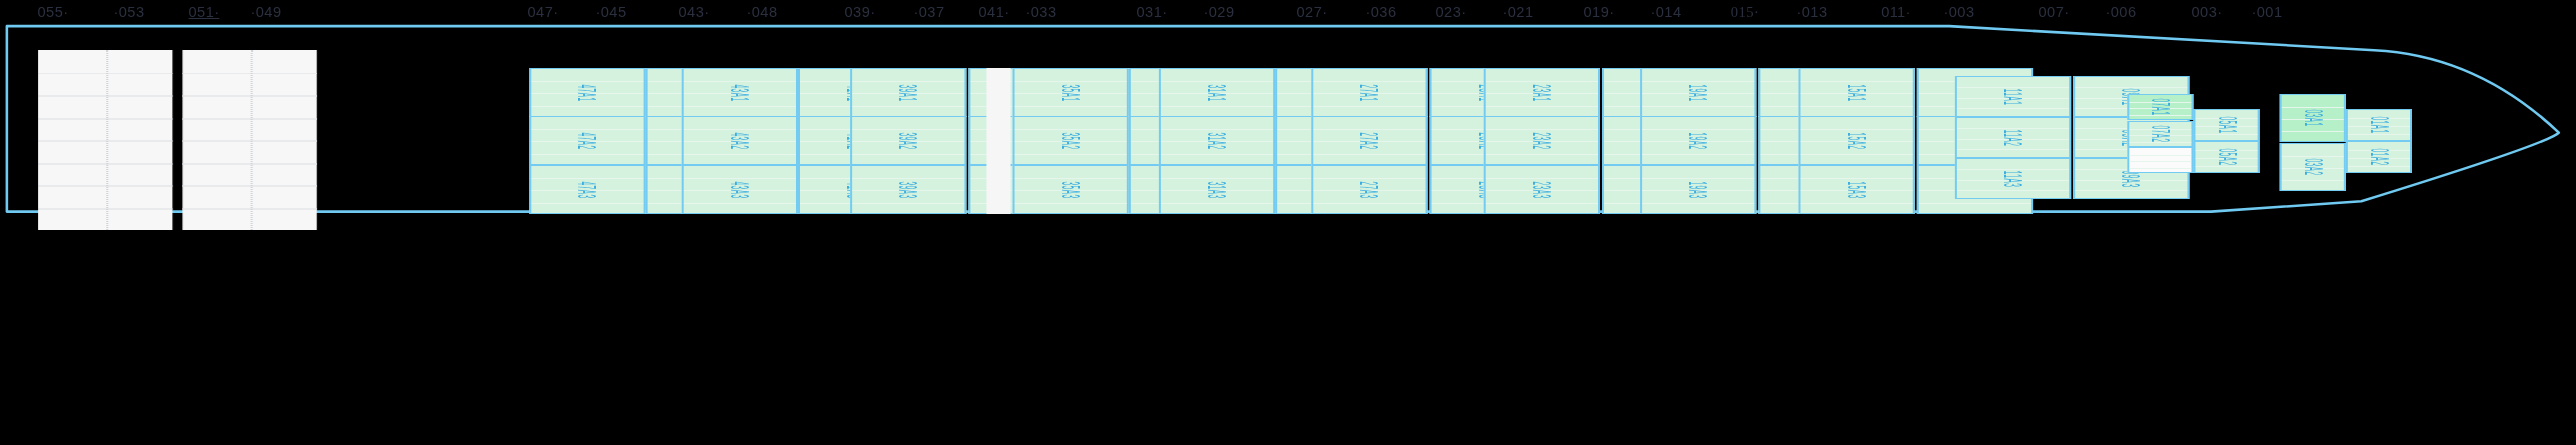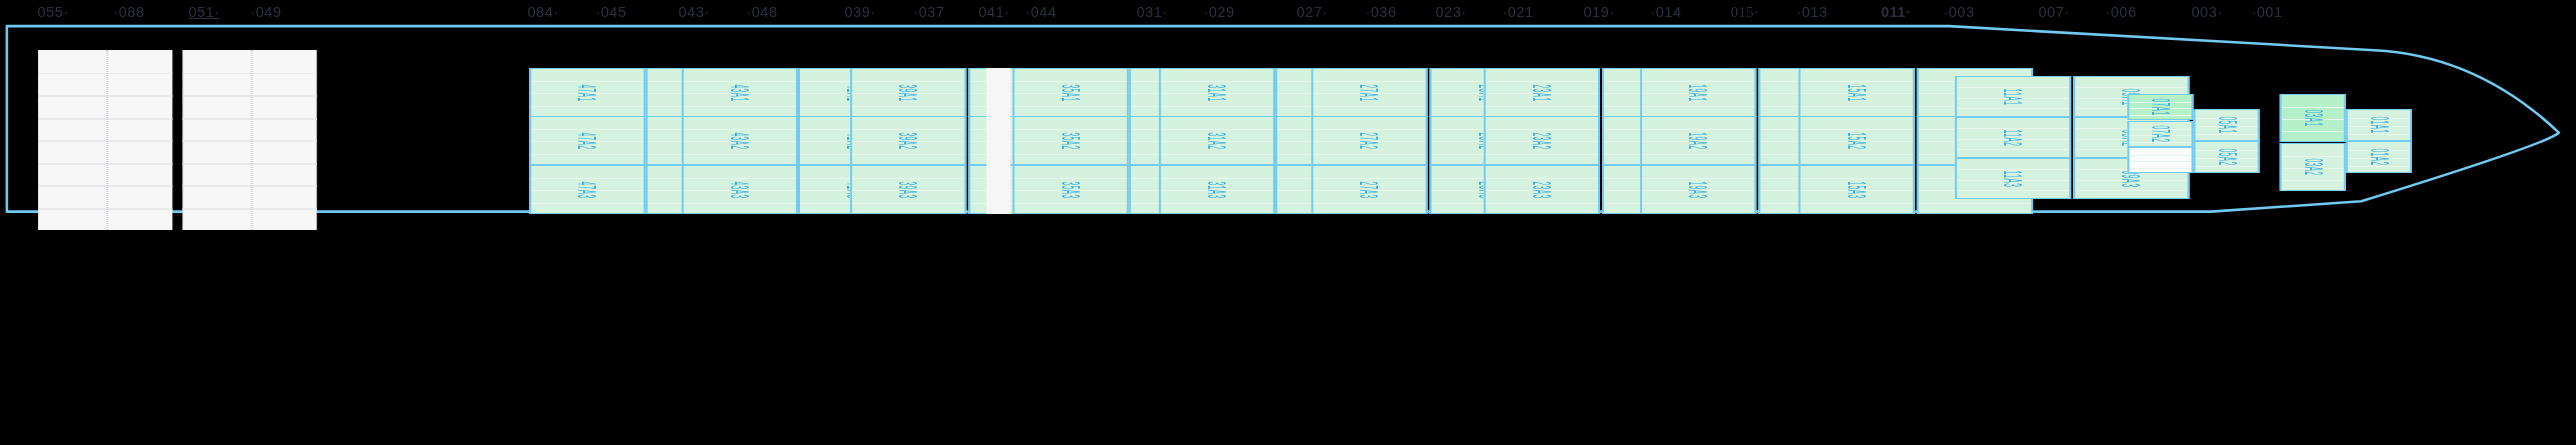--- a/index.html
+++ b/index.html
@@ -32,42 +32,42 @@
   .whiteblock .wmid{position:absolute;top:0;bottom:0;left:50%;width:0;
                     border-left:1.7px dotted #cfd2d6;}
 </style>
 </head>
 <body>
 
 <div id="stage">
 
   <div id="bay-ruler">
       <div class="bay-tick" style="left: 53px;">055·</div>
-      <div class="bay-tick" style="left: 129px;">·088</div>
+      <div class="bay-tick" style="left: 129px;">·053</div>
       <div class="bay-tick" style="left: 204px; text-decoration: underline;">051·</div>
       <div class="bay-tick" style="left: 266px;">·049</div>
-      <div class="bay-tick" style="left: 543px;">084·</div>
+      <div class="bay-tick" style="left: 543px;">047·</div>
       <div class="bay-tick" style="left: 611px;">·045</div>
       <div class="bay-tick" style="left: 694px;">043·</div>
       <div class="bay-tick" style="left: 762px;">·048</div>
       <div class="bay-tick" style="left: 860px;">039·</div>
       <div class="bay-tick" style="left: 929px;">·037</div>
       <div class="bay-tick" style="left: 994px;">041·</div>
-      <div class="bay-tick" style="left: 1041px;">·044</div>
+      <div class="bay-tick" style="left: 1041px;">·033</div>
       <div class="bay-tick" style="left: 1152px;">031·</div>
       <div class="bay-tick" style="left: 1219px;">·029</div>
       <div class="bay-tick" style="left: 1312px;">027·</div>
       <div class="bay-tick" style="left: 1381px;">·036</div>
       <div class="bay-tick" style="left: 1451px;">023·</div>
       <div class="bay-tick" style="left: 1518px;">·021</div>
       <div class="bay-tick" style="left: 1599px;">019·</div>
       <div class="bay-tick" style="left: 1666px;">·014</div>
       <div class="bay-tick" style="left: 1745px; font-family: Liberation Serif, serif;">015·</div>
       <div class="bay-tick" style="left: 1812px;">·013</div>
-      <div class="bay-tick" style="left: 1896px; font-weight: bold;">011·</div>
+      <div class="bay-tick" style="left: 1896px;">011·</div>
       <div class="bay-tick" style="left: 1959px;">·003</div>
       <div class="bay-tick" style="left: 2054px;">007·</div>
       <div class="bay-tick" style="left: 2121px;">·006</div>
       <div class="bay-tick" style="left: 2207px;">003·</div>
       <div class="bay-tick" style="left: 2267px;">·001</div>
     </div>
 
   <svg id="hull-svg" viewBox="0 0 3000 495" preserveAspectRatio="none">
     <path id="hull-path" fill="none" stroke="#6fc9f0" stroke-width="3" stroke-linejoin="round" stroke-linecap="round" d="M 8 6 L 2270 6 L 2765 34 Q 2885 40 2980 130 L 2980 130 Q 2970 142 2750 210 L 2575 222 L 8 222 Z"></path>
   </svg>

